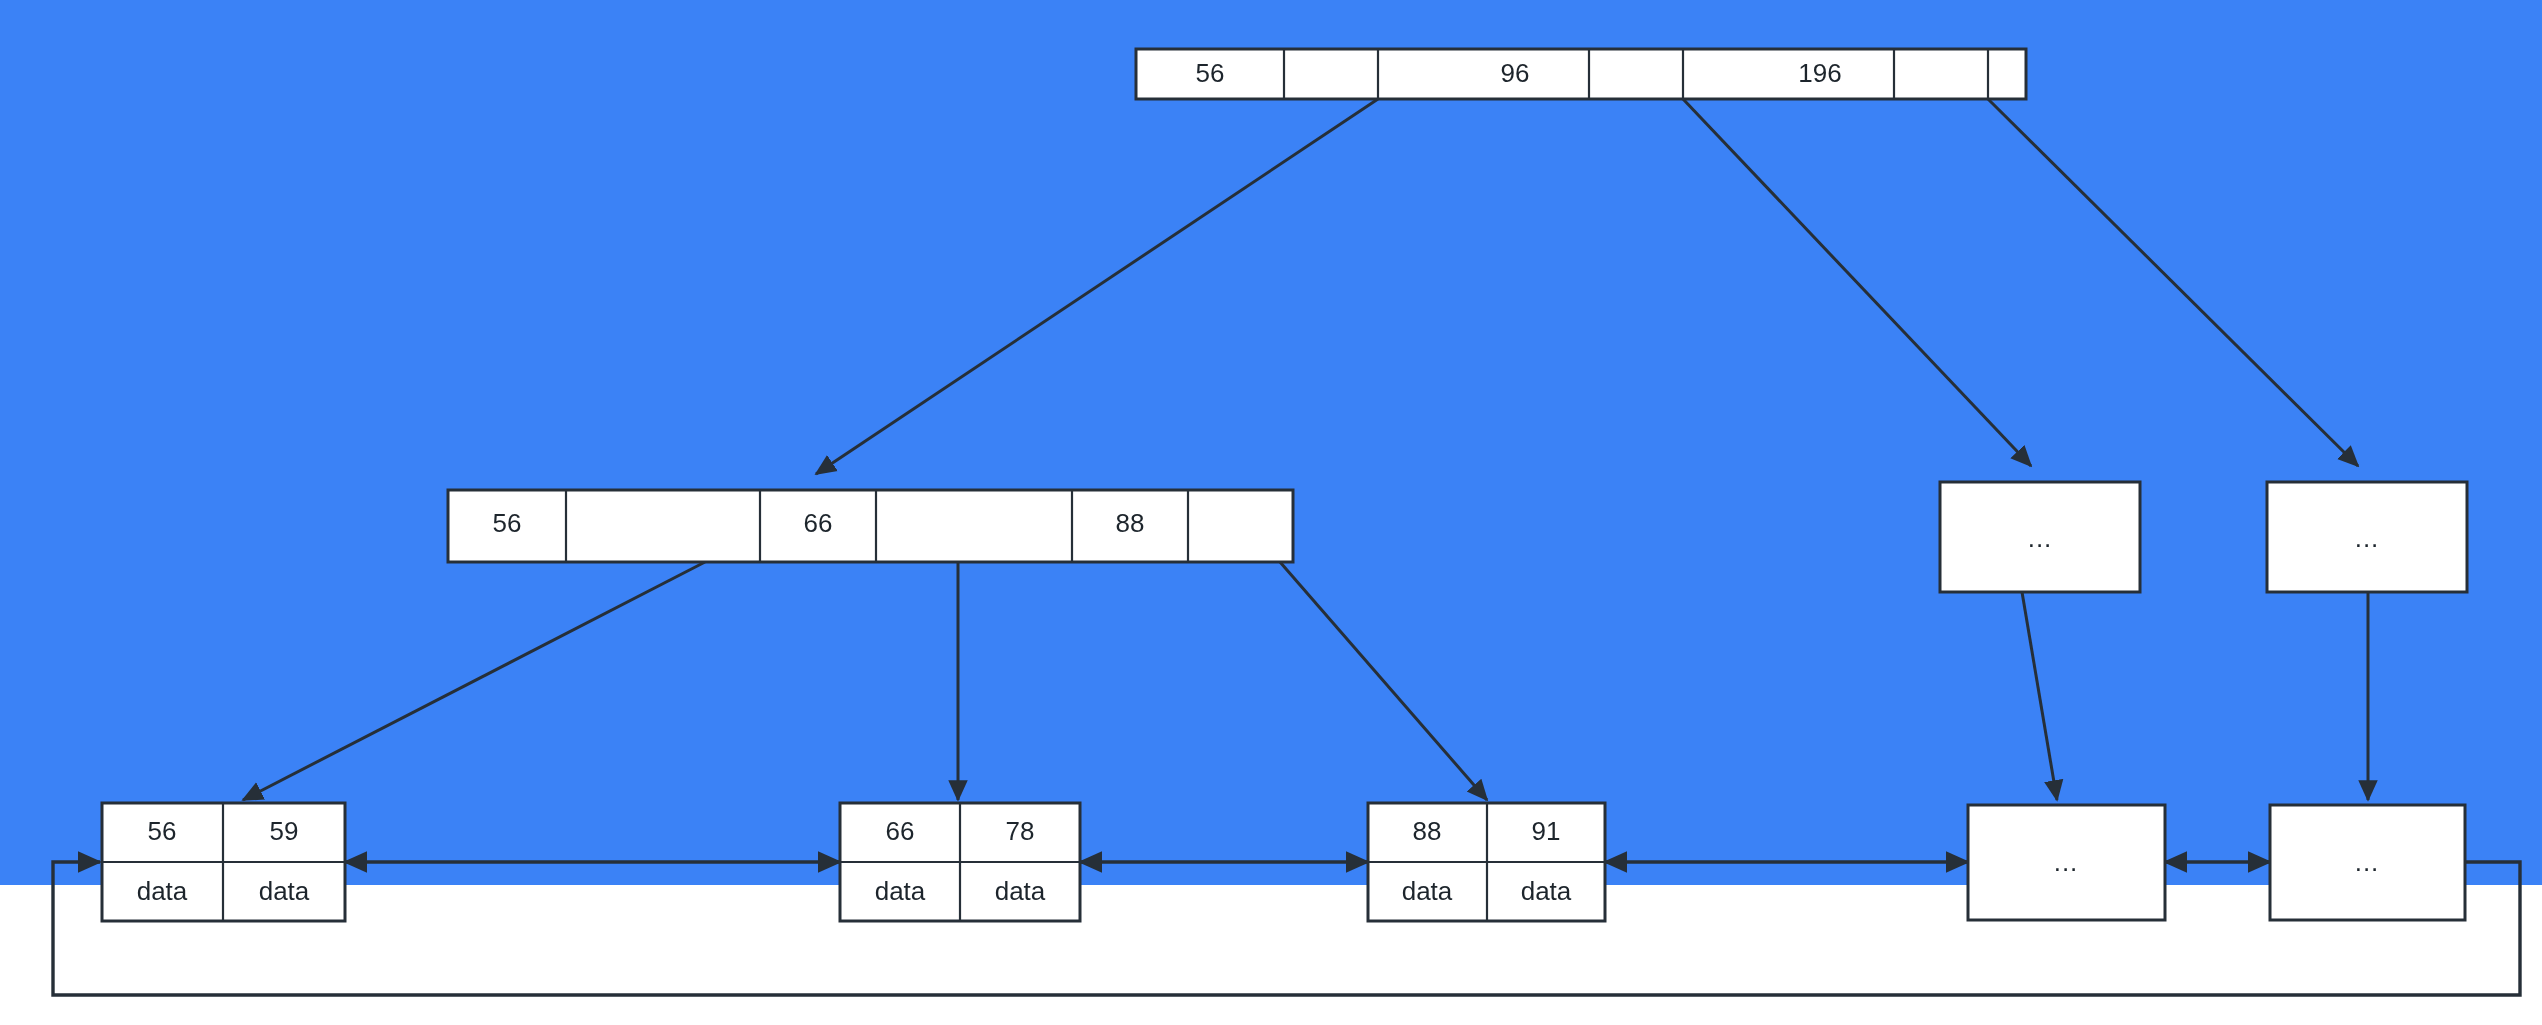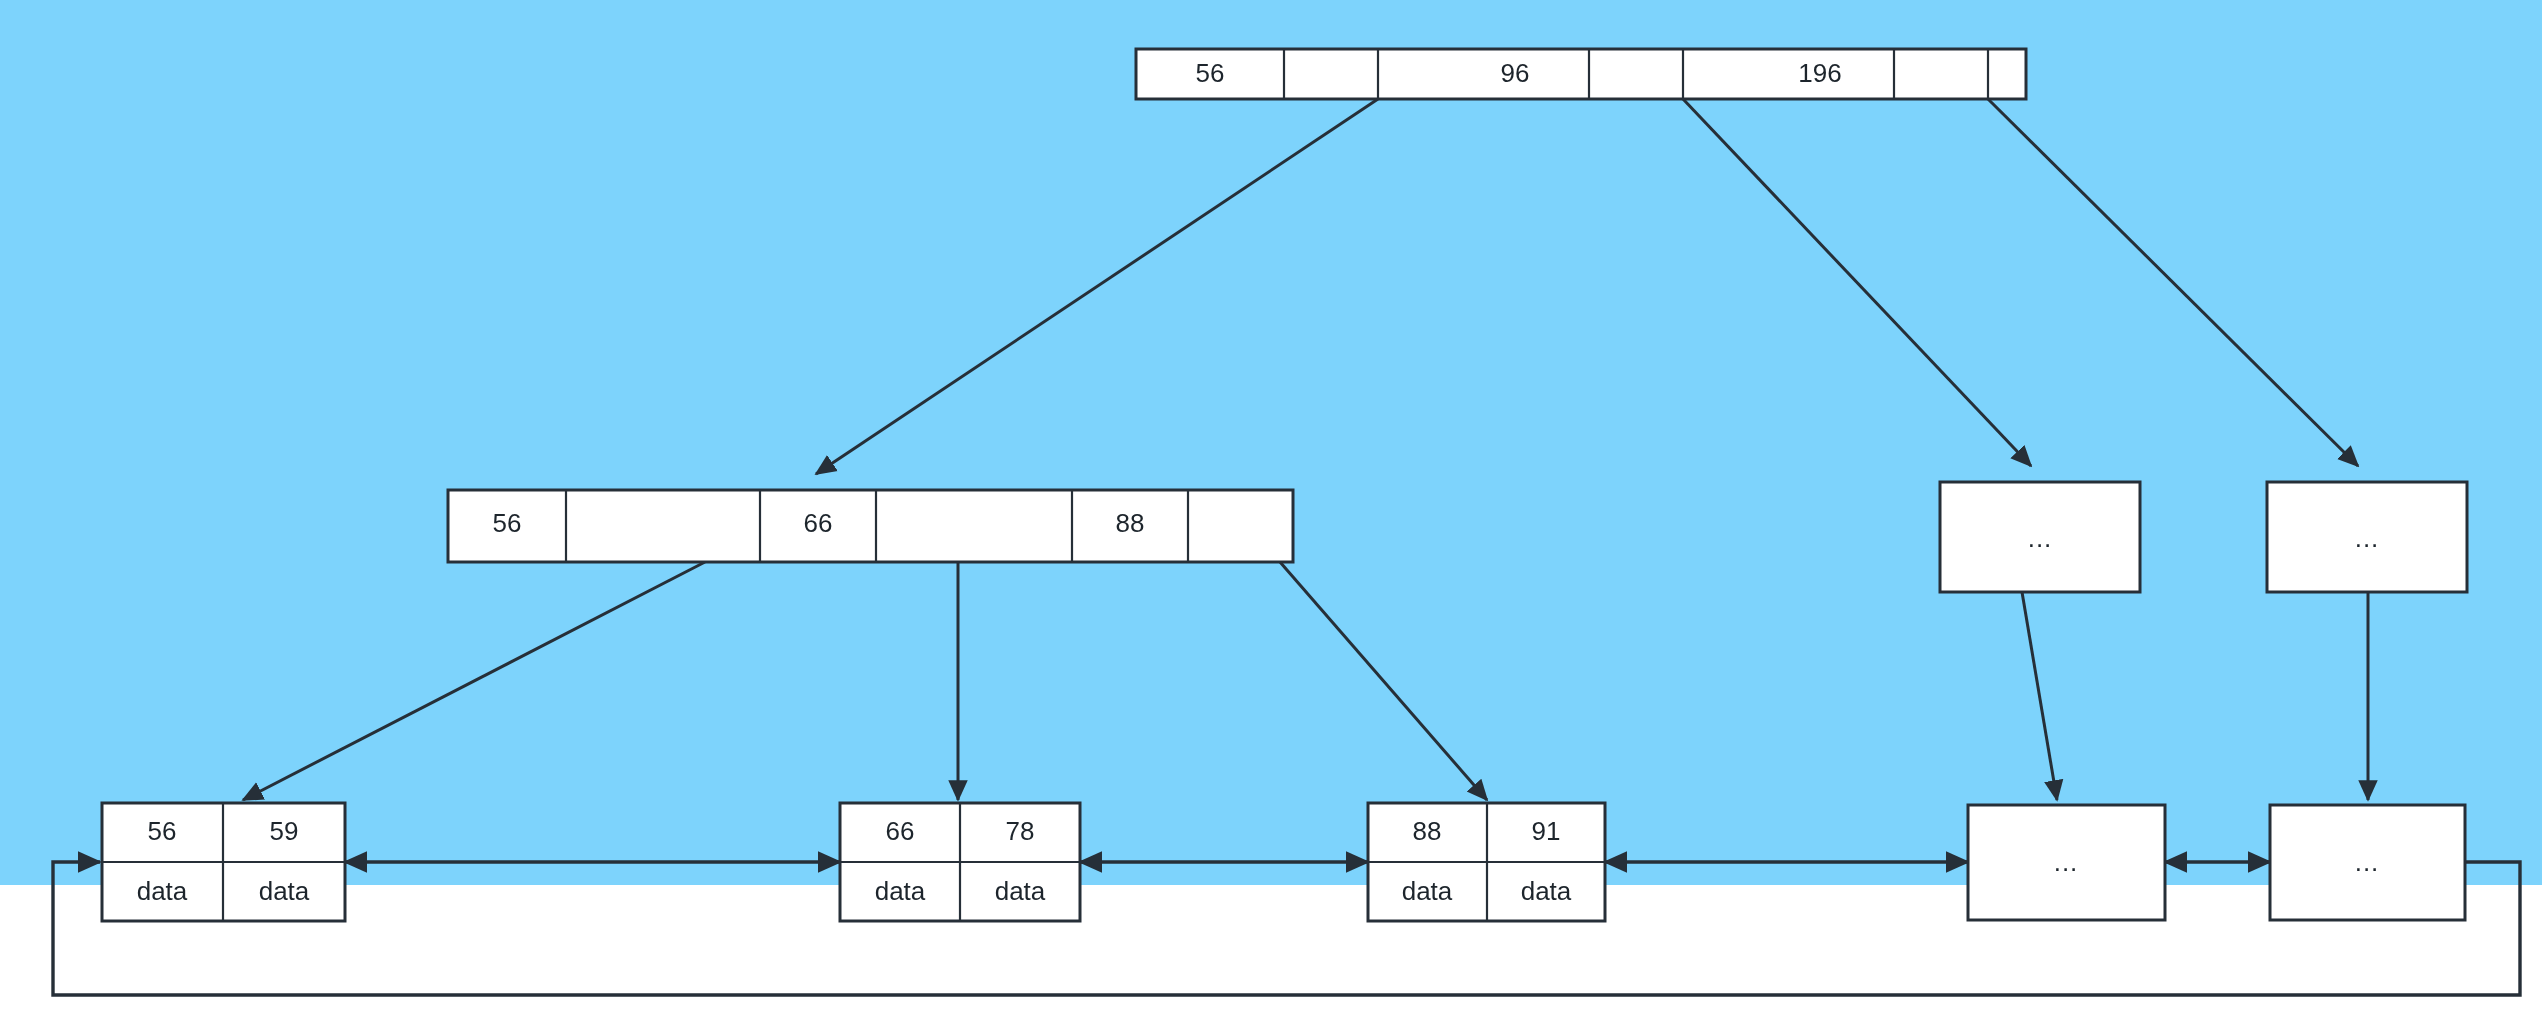--- a/index.html
+++ b/index.html
@@ -10,21 +10,21 @@
   body {
     width: 2542px;
     height: 1025px;
     font-family: "Liberation Sans", sans-serif;
     overflow: hidden;
   }
   #diagram-root {
     position: relative;
     width: 2542px;
     height: 885px;
-    background: #7dd3fc;
+    background: #3b82f6;
   }
   svg#bptree {
     display: block;
     width: 2542px;
     height: 1025px;
   }
   .node-box {
     fill: #ffffff;
     stroke: #262f38;
     stroke-width: 3;

